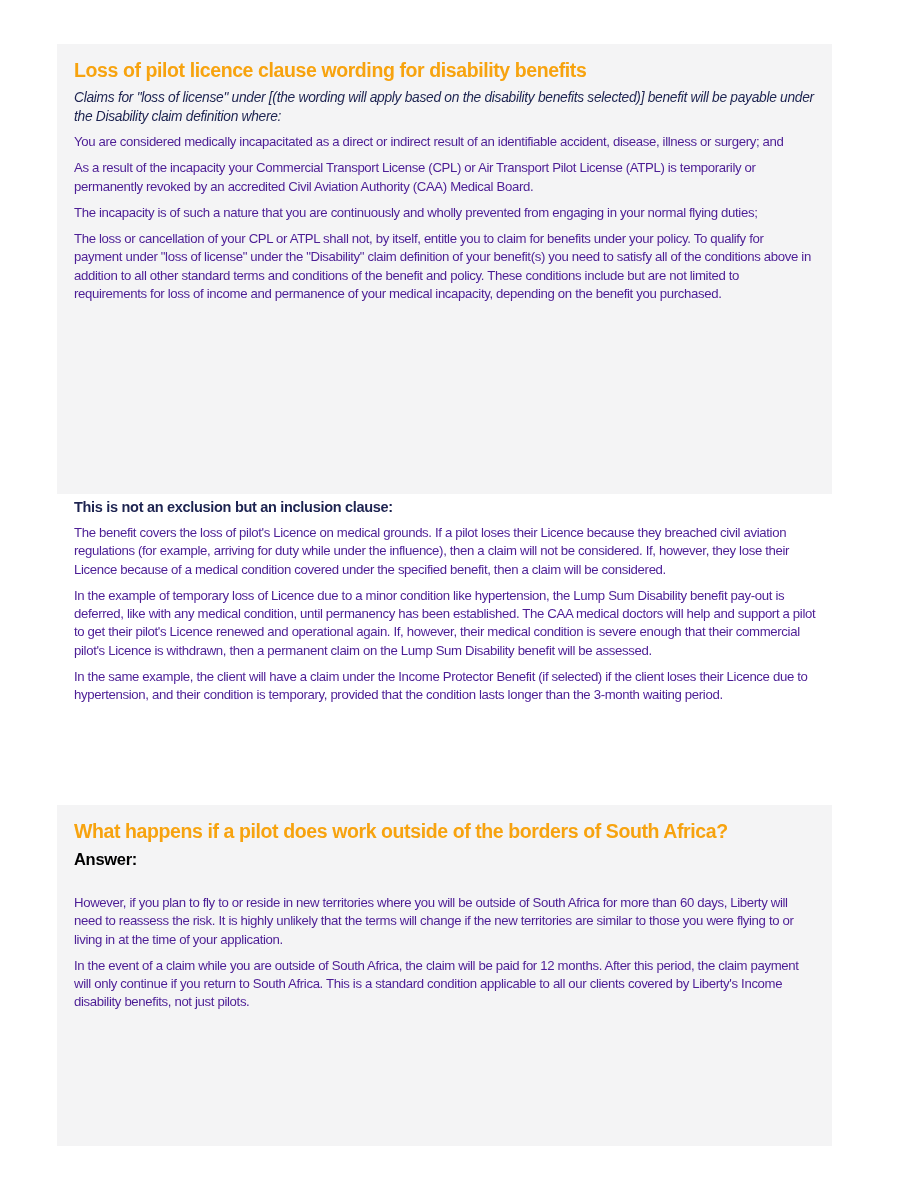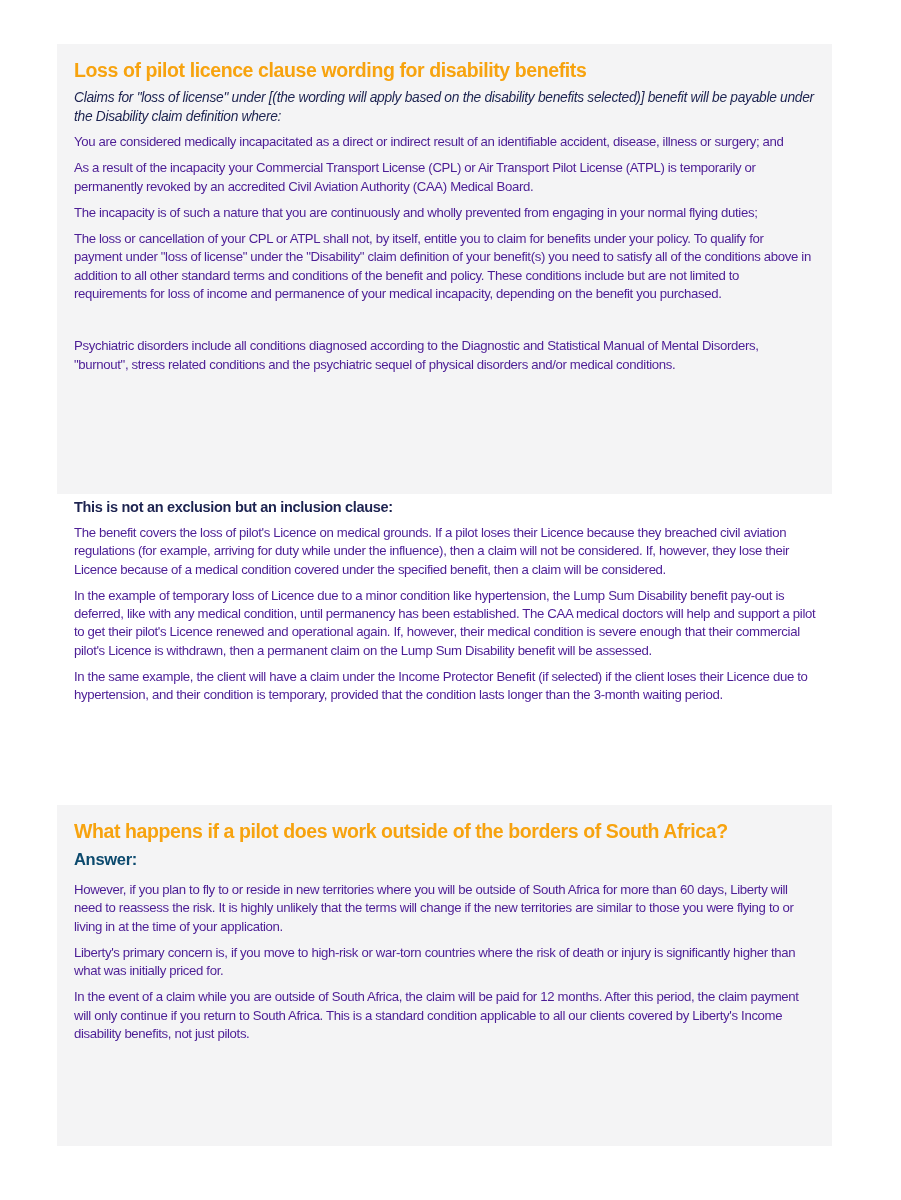--- a/index.html
+++ b/index.html
@@ -5,44 +5,42 @@
   html, body { margin: 0; padding: 0; background: #ffffff; }
   body { width: 901px; height: 1200px; position: relative; font-family: "Liberation Sans", sans-serif; color: #2a2f4a; }
   .box { position: absolute; left: 57px; width: 775px; background: #f4f4f5; box-sizing: border-box; padding: 14px 18px 0 17px; }
   #box1 { top: 44px; height: 450px; }
   #box2 { top: 805px; height: 341px; }
   .plain { position: absolute; left: 74px; width: 745px; }
   #plain1 { top: 498px; }
   h2.title { margin: 0 0 6px 0; color: #f7a30f; font-size: 19.5px; font-weight: bold; letter-spacing: -0.4px; line-height: 24px; }
   .lead { margin: 0 0 7px 0; font-style: italic; font-size: 13.8px; color: #1d2350; letter-spacing: -0.3px; line-height: 19px; }
   h3.sub { margin: 0 0 7px 0; font-size: 14.5px; font-weight: bold; color: #1d2350; letter-spacing: -0.3px; line-height: 19px; }
-  h3.answer { margin: 0 0 12px 0; font-size: 16.5px; font-weight: bold; color: #0c4a6e; letter-spacing: -0.3px; line-height: 20px; }
+  h3.answer { margin: 0 0 25px 0; font-size: 16.5px; font-weight: bold; color: #000000; letter-spacing: -0.3px; line-height: 20px; }
   p.body { margin: 0 0 8px 0; font-size: 13.2px; line-height: 18.3px; color: #4c1d95; letter-spacing: -0.35px; }
   .gap { height: 26px; }
 </style>
 </head>
 <body>
 
 <div id="box1" class="box">
   <h2 class="title">Loss of pilot licence clause wording for disability benefits</h2>
   <p class="lead">Claims for "loss of license" under [(the wording will apply based on the disability benefits selected)] benefit will be payable under the Disability claim definition where:</p>
   <p class="body">You are considered medically incapacitated as a direct or indirect result of an identifiable accident, disease, illness or surgery; and</p>
   <p class="body">As a result of the incapacity your Commercial Transport License (CPL) or Air Transport Pilot License (ATPL) is temporarily or permanently revoked by an accredited Civil Aviation Authority (CAA) Medical Board.</p>
   <p class="body">The incapacity is of such a nature that you are continuously and wholly prevented from engaging in your normal flying duties;</p>
   <p class="body">The loss or cancellation of your CPL or ATPL shall not, by itself, entitle you to claim for benefits under your policy. To qualify for payment under "loss of license" under the "Disability" claim definition of your benefit(s) you need to satisfy all of the conditions above in addition to all other standard terms and conditions of the benefit and policy. These conditions include but are not limited to requirements for loss of income and permanence of your medical incapacity, depending on the benefit you purchased.</p>
   <div class="gap"></div>
-  <p class="body">Psychiatric disorders include all conditions diagnosed according to the Diagnostic and Statistical Manual of Mental Disorders, "burnout", stress related conditions and the psychiatric sequel of physical disorders and/or medical conditions.</p>
 </div>
 
 <div id="plain1" class="plain">
   <h3 class="sub">This is not an exclusion but an inclusion clause:</h3>
   <p class="body">The benefit covers the loss of pilot's Licence on medical grounds. If a pilot loses their Licence because they breached civil aviation regulations (for example, arriving for duty while under the influence), then a claim will not be considered. If, however, they lose their Licence because of a medical condition covered under the specified benefit, then a claim will be considered.</p>
   <p class="body">In the example of temporary loss of Licence due to a minor condition like hypertension, the Lump Sum Disability benefit pay-out is deferred, like with any medical condition, until permanency has been established. The CAA medical doctors will help and support a pilot to get their pilot's Licence renewed and operational again. If, however, their medical condition is severe enough that their commercial pilot's Licence is withdrawn, then a permanent claim on the Lump Sum Disability benefit will be assessed.</p>
   <p class="body">In the same example, the client will have a claim under the Income Protector Benefit (if selected) if the client loses their Licence due to hypertension, and their condition is temporary, provided that the condition lasts longer than the 3-month waiting period.</p>
 </div>
 
 <div id="box2" class="box">
   <h2 class="title">What happens if a pilot does work outside of the borders of South Africa?</h2>
   <h3 class="answer">Answer:</h3>
   <p class="body">However, if you plan to fly to or reside in new territories where you will be outside of South Africa for more than 60 days, Liberty will need to reassess the risk. It is highly unlikely that the terms will change if the new territories are similar to those you were flying to or living in at the time of your application.</p>
-  <p class="body">Liberty's primary concern is, if you move to high-risk or war-torn countries where the risk of death or injury is significantly higher than what was initially priced for.</p>
   <p class="body">In the event of a claim while you are outside of South Africa, the claim will be paid for 12 months. After this period, the claim payment will only continue if you return to South Africa. This is a standard condition applicable to all our clients covered by Liberty's Income disability benefits, not just pilots.</p>
 </div>
 
 </body></html>

